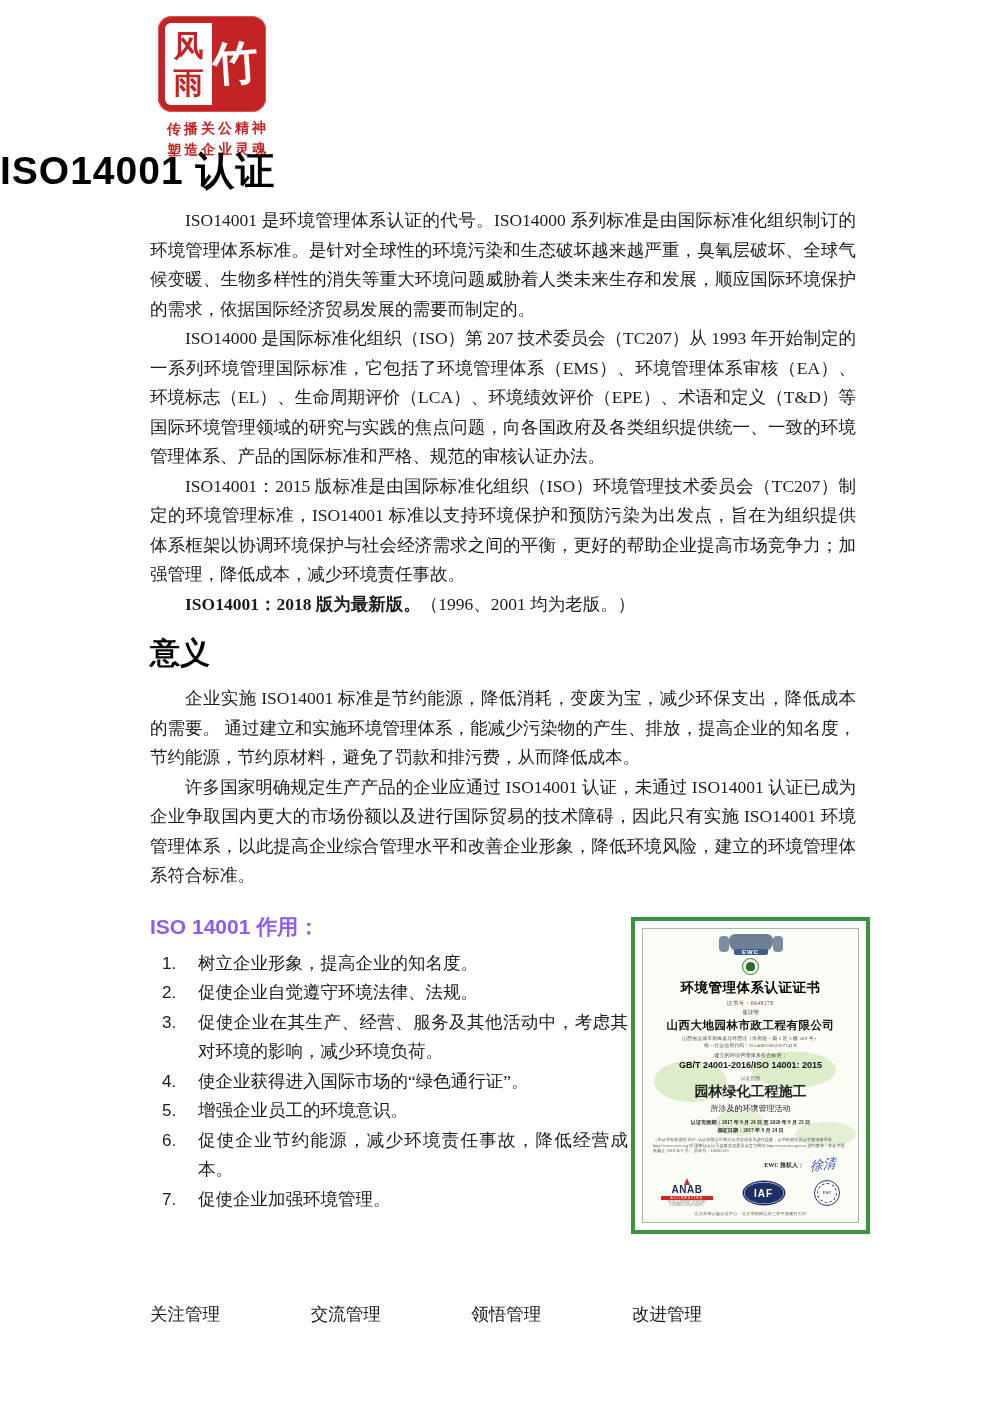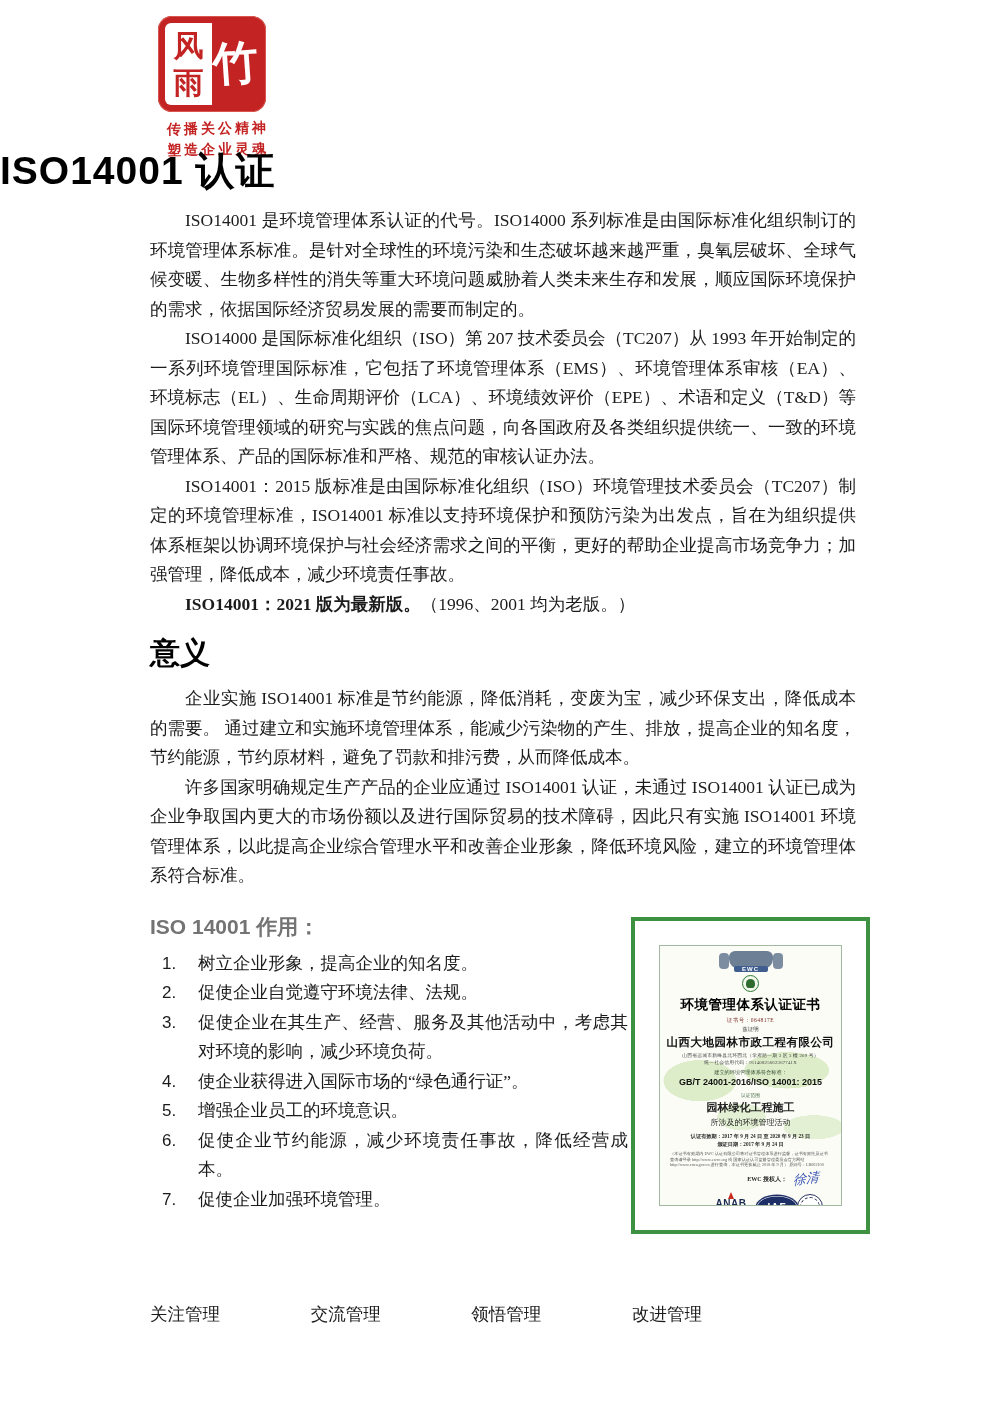--- a/index.html
+++ b/index.html
@@ -46,21 +46,21 @@
     text-indent:2em; color:#1b1b1b;
   }
   .para b { font-weight:bold; }
   .h-meaning {
     font-family:"Liberation Sans","DejaVu Sans",sans-serif;
     font-size:30px; font-weight:bold; color:#000;
     margin:14px 0 10px 0;
   }
   .h-role {
     font-family:"Liberation Sans","DejaVu Sans",sans-serif;
-    font-size:21px; font-weight:bold; color:#737373;
+    font-size:21px; font-weight:bold; color:#8b5cf6;
     margin:22px 0 8px 0;
   }
   .role-list { width:478px; counter-reset:item; list-style:none; margin-top:6px; }
   .role-list li {
     counter-increment:item; position:relative;
     padding-left:48px; font-size:17.5px; line-height:29.5px; text-align:justify;
   }
   .role-list li::before {
     content:counter(item) ".";
     position:absolute; left:12px; top:0;
@@ -70,21 +70,21 @@
   
   .page-footer {
     position:absolute; left:150px; top:1302px; width:552px;
     display:flex; justify-content:space-between;
     font-size:17.5px; color:#1b1b1b;
   }
 
   
   .certificate {
     position:absolute; left:631px; top:917px; width:239px; height:317px;
-    background:#ffffff; border:4px solid #3d9140; padding:24px;
+    background:#ffffff; border:4px solid #3d9140; padding:7px;
   }
   .cert-inner {
     width:100%; height:100%; border:1px solid #a3b8a0; position:relative;
     background:
       radial-gradient(60px 34px at 22% 52%, #ddecc9 0 60%, transparent 61%),
       radial-gradient(70px 30px at 70% 48%, #ddecc9 0 60%, transparent 61%),
       radial-gradient(40px 22px at 45% 66%, #e4f0d4 0 60%, transparent 61%),
       radial-gradient(50px 20px at 85% 70%, #e4f0d4 0 60%, transparent 61%),
       #fcfcf7;
     text-align:center; overflow:hidden;
@@ -118,36 +118,36 @@
     font-size:13.5px; font-weight:bold; color:#000; margin-top:4px;
     letter-spacing:0.5px;
   }
   .cert-no { font-size:5.5px; color:#7a2a24; margin-top:3px; letter-spacing:0.5px; }
   .cert-attest { font-size:5.5px; color:#333; margin-top:2px; }
   .cert-company { font-size:11.5px; font-weight:bold; color:#111; margin-top:2px; letter-spacing:0.5px; }
   .cert-small { font-size:4.8px; color:#444; margin-top:1.5px; letter-spacing:0.2px; }
   .cert-std-label { font-size:5.2px; color:#2c4a2c; margin-top:4px; }
   .cert-std { font-size:9px; font-weight:bold; color:#111; margin-top:1px; font-family:Liberation Sans, sans-serif; }
   .cert-scope-label { font-size:4.8px; color:#355e35; margin-top:5px; }
-  .cert-scope { font-size:11px; color:#222; margin-top:2px; font-weight:bold;font-family:Liberation Mono, monospace; }
+  .cert-scope { font-size:14px; color:#222; margin-top:2px; font-weight:bold;font-family:Liberation Mono, monospace; }
   .cert-scope2 { font-size:8px; color:#222; margin-top:2px; }
   .cert-dates { font-size:5.2px; font-weight:bold; color:#222; margin-top:5px; }
   .cert-date2 { font-size:5.2px; font-weight:bold; color:#222; margin-top:1px; }
   .cert-fine { font-size:4.2px; color:#555; margin:3px 10px 0 10px; line-height:1.35; text-align:left; }
   .cert-sign-row {
     display:flex; justify-content:flex-end; align-items:center;
     margin:2px 22px 0 0; gap:6px;
   }
   .cert-sign-label { font-size:6px; font-weight:bold; color:#222; }
   .cert-signature {
     color:#3753b0; font-size:13px; font-style:italic;
     font-family:"Liberation Serif",serif; transform:rotate(-8deg) skewX(-8deg);
   }
   .cert-logos {
-    display:flex; justify-content:flex-end; align-items:center;
+    display:flex; justify-content:space-between; align-items:center;
     margin:4px 18px 0 18px;
   }
   .anab { width:52px; text-align:center; position:relative; }
   .anab-flame {
     width:0; height:0; margin:0 auto;
     border-left:3px solid transparent; border-right:3px solid transparent;
     border-bottom:7px solid #cc2a1e;
   }
   .anab-text {
     font-family:"Liberation Sans",sans-serif; font-weight:bold;
@@ -195,21 +195,21 @@
     <div>塑造企业灵魂</div>
   </div>
 </div>
 
 <h1 class="doc-title">ISO14001 认证</h1>
 
 <div class="content">
   <p class="para">ISO14001 是环境管理体系认证的代号。ISO14000 系列标准是由国际标准化组织制订的环境管理体系标准。是针对全球性的环境污染和生态破坏越来越严重，臭氧层破坏、全球气候变暖、生物多样性的消失等重大环境问题威胁着人类未来生存和发展，顺应国际环境保护的需求，依据国际经济贸易发展的需要而制定的。</p>
   <p class="para">ISO14000 是国际标准化组织（ISO）第 207 技术委员会（TC207）从 1993 年开始制定的一系列环境管理国际标准，它包括了环境管理体系（EMS）、环境管理体系审核（EA）、环境标志（EL）、生命周期评价（LCA）、环境绩效评价（EPE）、术语和定义（T&amp;D）等国际环境管理领域的研究与实践的焦点问题，向各国政府及各类组织提供统一、一致的环境管理体系、产品的国际标准和严格、规范的审核认证办法。</p>
   <p class="para">ISO14001：2015 版标准是由国际标准化组织（ISO）环境管理技术委员会（TC207）制定的环境管理标准，ISO14001 标准以支持环境保护和预防污染为出发点，旨在为组织提供体系框架以协调环境保护与社会经济需求之间的平衡，更好的帮助企业提高市场竞争力；加强管理，降低成本，减少环境责任事故。</p>
-  <p class="para"><b>ISO14001：2021 版为最新版。</b><span>（1996、2001 均为老版。）</span></p>
+  <p class="para"><b>ISO14001：2018 版为最新版。</b><span>（1996、2001 均为老版。）</span></p>
 
   <h2 class="h-meaning">意义</h2>
   <p class="para">企业实施 ISO14001 标准是节约能源，降低消耗，变废为宝，减少环保支出，降低成本的需要。 通过建立和实施环境管理体系，能减少污染物的产生、排放，提高企业的知名度，节约能源，节约原材料，避免了罚款和排污费，从而降低成本。</p>
   <p class="para">许多国家明确规定生产产品的企业应通过 ISO14001 认证，未通过 ISO14001 认证已成为企业争取国内更大的市场份额以及进行国际贸易的技术障碍，因此只有实施 ISO14001 环境管理体系，以此提高企业综合管理水平和改善企业形象，降低环境风险，建立的环境管理体系符合标准。</p>
 
   <h3 class="h-role">ISO 14001 作用：</h3>
   <ol class="role-list">
     <li>树立企业形象，提高企业的知名度。</li>
     <li>促使企业自觉遵守环境法律、法规。</li>
     <li>促使企业在其生产、经营、服务及其他活动中，考虑其对环境的影响，减少环境负荷。</li>

